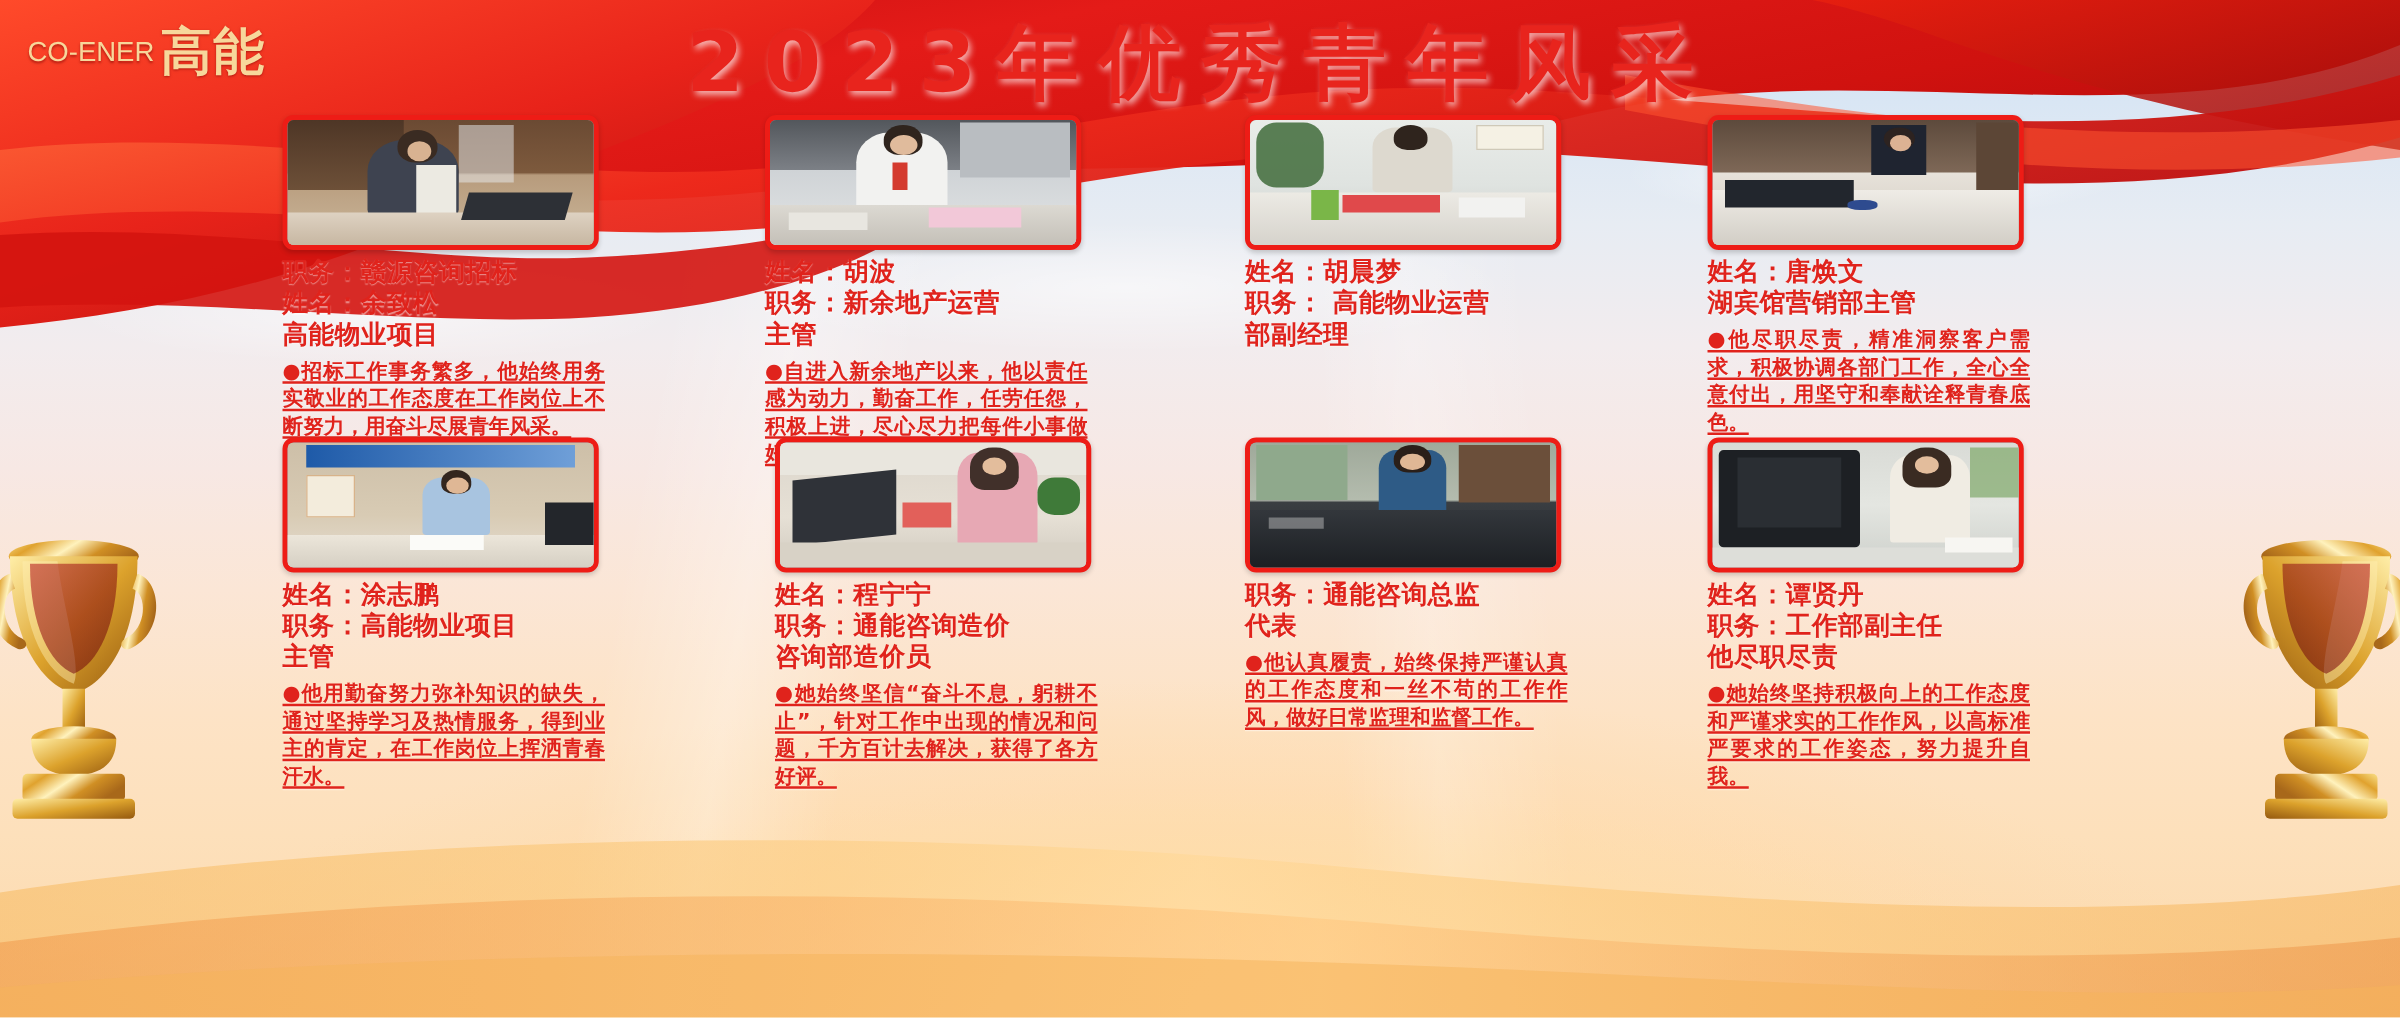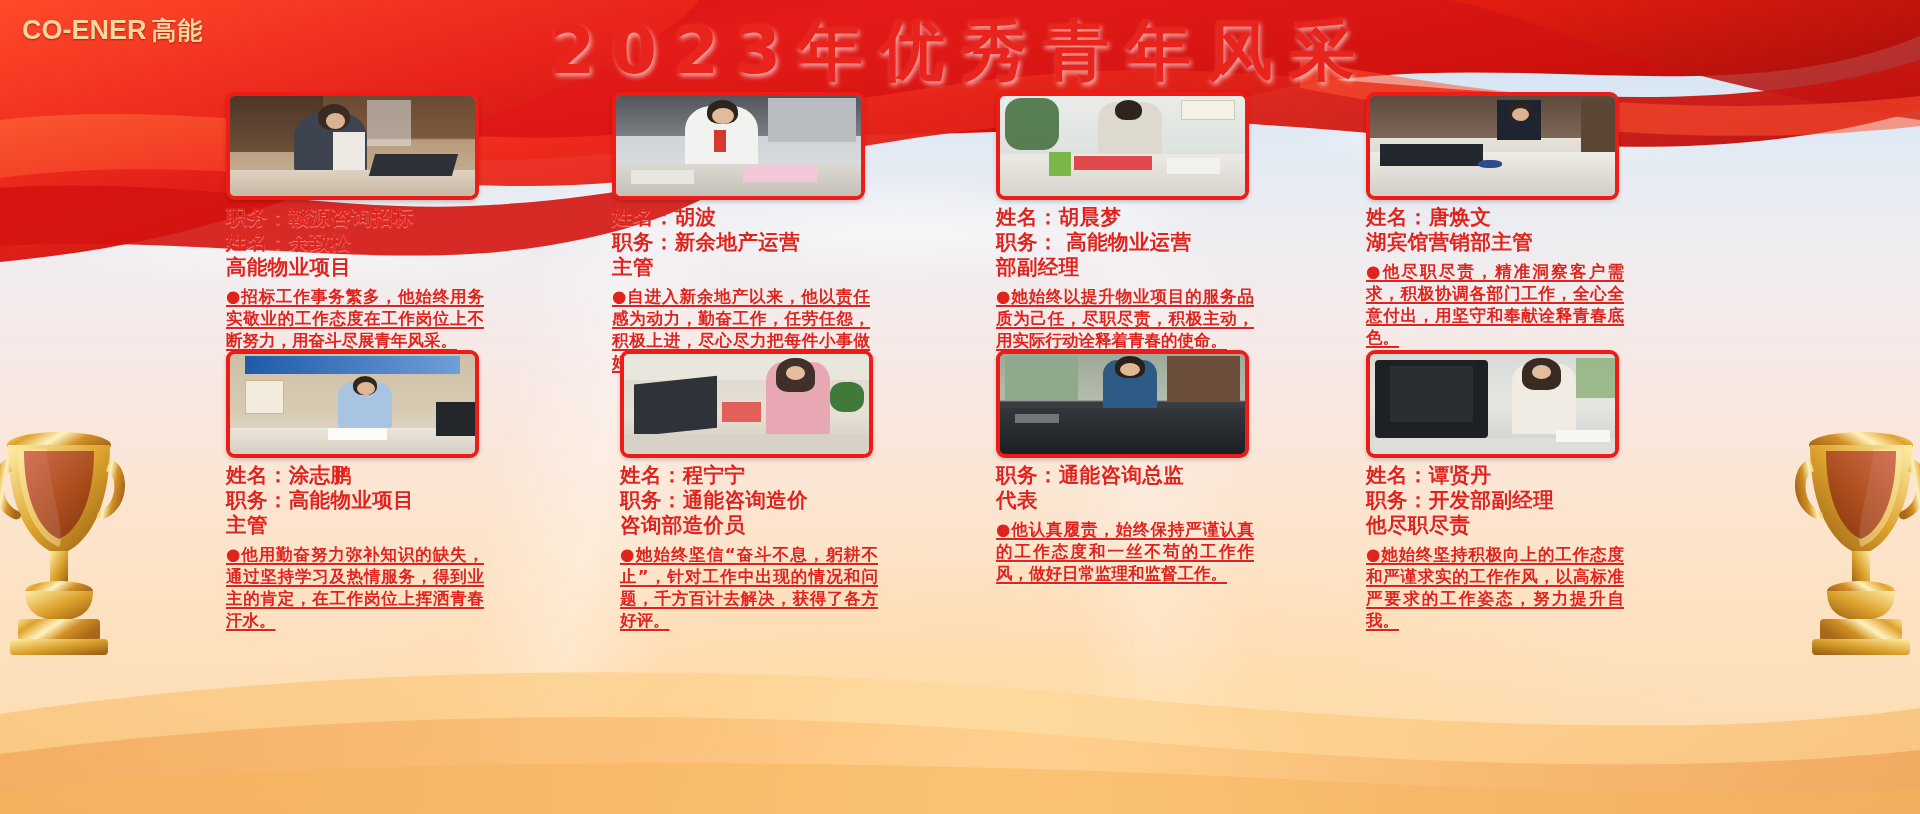--- a/index.html
+++ b/index.html
@@ -58,22 +58,22 @@
   .trophy.left{ left:-16px; top:415px; }
   .trophy.right{ right:-16px; top:415px; }
 
   
   .logo{
     position:absolute; left:22px; top:14px; z-index:40;
     display:flex; align-items:center; gap:2px;
     color:#f7d79b; letter-spacing:1px;
     text-shadow:0 1px 2px rgba(120,0,0,.55);
   }
-  .logo .lat{ font-size:27px; font-weight:700; font-family:"Liberation Sans",sans-serif; letter-spacing:0px; }
-  .logo .cjk{ font-size:25px; font-weight:700; font-family:"DejaVu Sans",sans-serif; margin-left:3px; }
+  .logo .lat{ font-size:22px; font-weight:400; font-family:"Liberation Sans",sans-serif; letter-spacing:0px; }
+  .logo .cjk{ font-size:41px; font-weight:700; font-family:"DejaVu Sans",sans-serif; margin-left:3px; }
 
   
   .title{
     position:absolute; top:16px; left:0; width:1920px; text-align:center; z-index:40;
     font-family:"DejaVu Sans",sans-serif;
     font-weight:700; font-size:66px; line-height:1.05;
     color:#e8241d; letter-spacing:16px;
     text-shadow:2px 3px 5px rgba(255,255,255,.65), 0 0 2px rgba(200,0,0,.35);
     white-space:nowrap;
   }
@@ -305,21 +305,20 @@
           <div style="position:absolute;left:68%;top:62%;width:22%;height:16%;background:#f2f2f0;"></div>
           <div style="position:absolute;left:20%;top:56%;width:9%;height:24%;background:#7ab648;"></div>
           <div style="position:absolute;left:74%;top:4%;width:22%;height:20%;background:#f5f1e4;border:1px solid #cfc9b8;"></div>
         </div>
       </div>
       <div class="meta">
         <div class="line">姓名：胡晨梦</div>
         <div class="line">职务： 高能物业运营</div>
         <div class="line">部副经理</div>
       </div>
-      <div class="desc">●她始终以提升物业项目的服务品质为己任，尽职尽责，积极主动，用实际行动诠释着青春的使命。</div>
     </div>
   </div>
 
   <div class="card c4">
     <div class="card-inner">
       <div class="photo">
         <div class="photo-inner" style="background:linear-gradient(180deg,#6f5a4c 0%,#8b7462 40%,#e7e2da 42%,#cfc8be 100%);">
           <div style="position:absolute;left:0;top:0;width:100%;height:42%;background:linear-gradient(180deg,#5d4a3c,#7e6857);"></div>
           <div style="position:absolute;left:52%;top:4%;width:18%;height:40%;background:#1f2430;"></div>
           <div style="position:absolute;left:56%;top:6%;width:10%;height:18%;background:#2d2320;border-radius:50%;"></div>
@@ -417,19 +416,19 @@
           <div style="position:absolute;left:58%;top:10%;width:26%;height:70%;background:#f0ece3;border-radius:26% 26% 4% 4%;"></div>
           <div style="position:absolute;left:62%;top:4%;width:16%;height:32%;background:#3a2b22;border-radius:46% 46% 32% 32%;"></div>
           <div style="position:absolute;left:66%;top:11%;width:8%;height:14%;background:#e3bd9c;border-radius:50%;"></div>
           <div style="position:absolute;left:84%;top:4%;width:16%;height:40%;background:#7fa86a;opacity:.7;"></div>
           <div style="position:absolute;left:0;top:84%;width:100%;height:16%;background:#ddded9;"></div>
           <div style="position:absolute;left:76%;top:76%;width:22%;height:12%;background:#f7f6f2;"></div>
         </div>
       </div>
       <div class="meta">
         <div class="line">姓名：谭贤丹</div>
-        <div class="line">职务：开发部副经理</div>
+        <div class="line">职务：工作部副主任</div>
         <div class="line">他尽职尽责</div>
       </div>
       <div class="desc">●她始终坚持积极向上的工作态度和严谨求实的工作作风，以高标准严要求的工作姿态，努力提升自我。</div>
     </div>
   </div>
 </div>
 
 </body></html>

